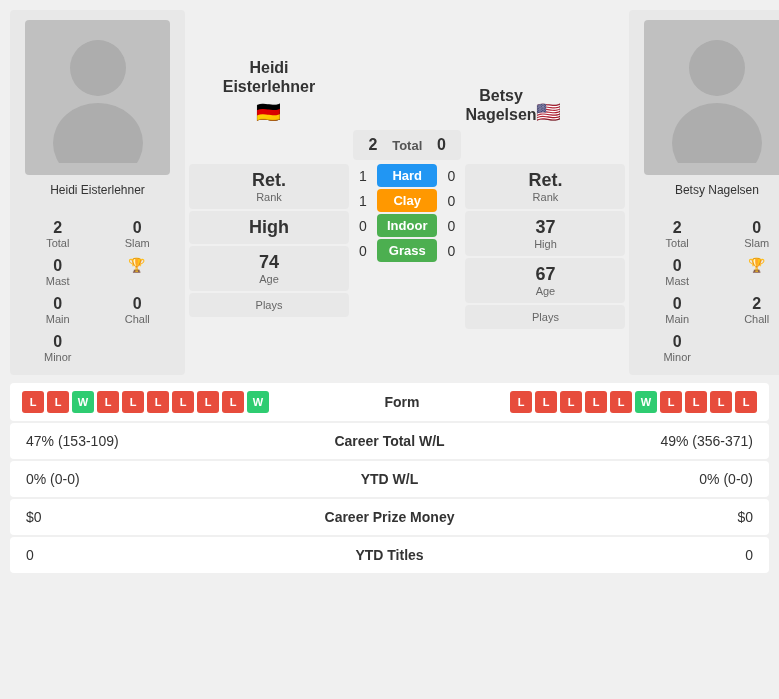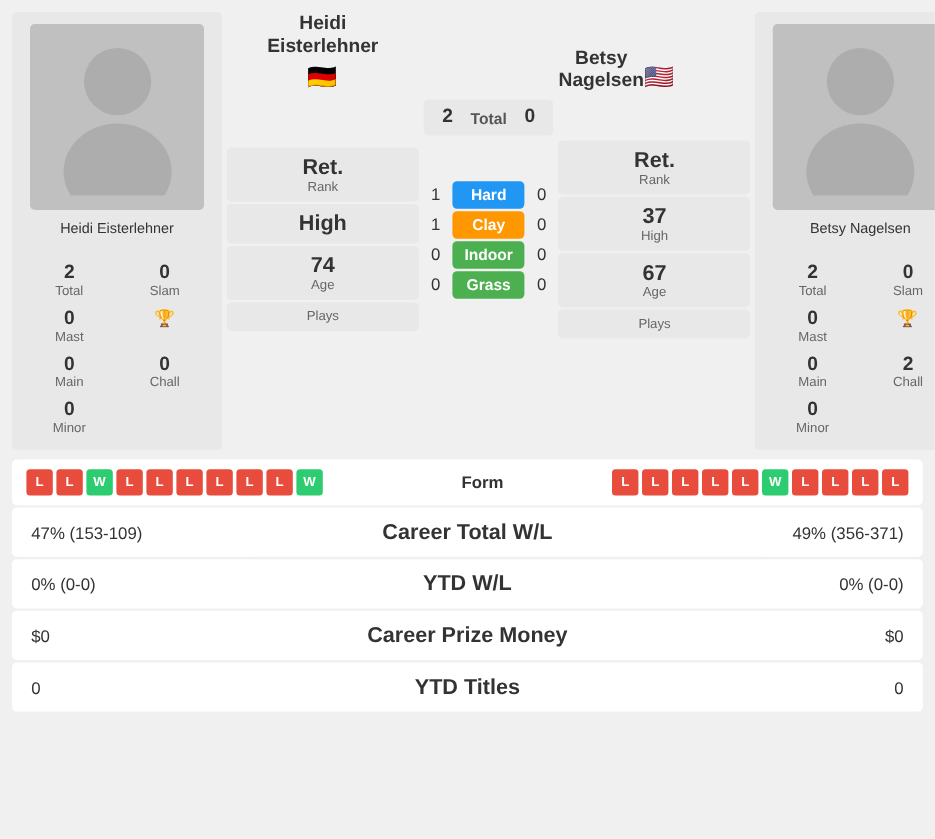--- a/index.html
+++ b/index.html
@@ -192,21 +192,21 @@
     .stats-row-left, .stats-row-right {
       font-size: 14px;
       color: #333;
       width: 200px;
     }
 
     .stats-row-left { text-align: left; }
     .stats-row-right { text-align: right; }
 
     .stats-row-center {
-      font-size: 18px;
+      font-size: 14px;
       font-weight: bold;
       color: #333;
       text-align: center;
       min-width: 120px;
     }
   </style>
 </head>
 <body>
 
 <div class="container">
@@ -248,21 +248,21 @@
         <div class="stat-cell">
           <span class="stat-value">0</span>
           <span class="stat-label">Minor</span>
         </div>
       </div>
     </div>
 
     <div class="center-panel">
 
       <div style="display:flex; gap:4px; margin-bottom:4px;">
-        <div style="width:160px; display:flex; flex-direction:column; align-items:center;">
+        <div style="width:160px; display:flex; flex-direction:column; align-items:center;margin-top:48px;">
           <div class="player-title">
             <span>Heidi</span><br>
             <span>Eisterlehner</span>
           </div>
           <div class="flag-emoji">🇩🇪</div>
         </div>
         <div style="flex:1;"></div>
         <div style="width:160px; display:flex; flex-direction:row; align-items:flex-end;">
           <div class="player-title">
             <span>Betsy</span><br>
@@ -275,21 +275,21 @@
       <div style="display:flex; gap:4px; align-items:center; margin-bottom:2px;">
         <div style="width:160px;"></div>
         <div style="flex:1; display:flex; align-items:center; gap:4px; background:#e8e8e8; border-radius:4px; padding:6px 8px;">
           <span style="font-size:16px; font-weight:bold; color:#333; width:24px; text-align:center;">2</span>
           <span style="flex:1; text-align:center; font-size:13px; font-weight:bold; color:#555;">Total</span>
           <span style="font-size:16px; font-weight:bold; color:#333; width:24px; text-align:center;">0</span>
         </div>
         <div style="width:160px;"></div>
       </div>
 
-      <div style="display:flex; gap:4px; align-items:center;">
+      <div style="display:flex; gap:4px; align-items:flex-start;">
 
         <div style="width:160px; display:flex; flex-direction:column; gap:2px;">
           <div class="stat-box">
             <span class="stat-box-value">Ret.</span>
             <span class="stat-box-label">Rank</span>
           </div>
           <div class="stat-box">
             <span class="stat-box-value">High</span>
           </div>
           <div class="stat-box">

